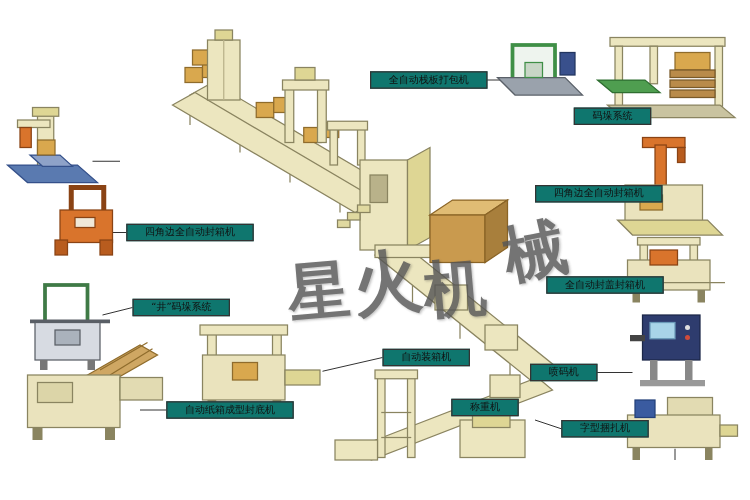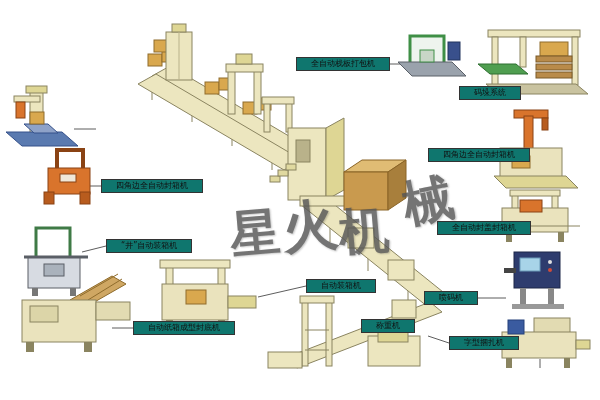--- a/index.html
+++ b/index.html
@@ -241,18 +241,18 @@
     <span class="wm3">械</span>
   </div>
 
   <div class="lbl" style="left:296px;top:57px">全自动栈板打包机</div>
   <div class="lbl" style="left:459px;top:86px">码垛系统</div>
   <div class="lbl" style="left:428px;top:148px">四角边全自动封箱机</div>
   <div class="lbl" style="left:437px;top:221px">全自动封盖封箱机</div>
   <div class="lbl" style="left:424px;top:291px">喷码机</div>
   <div class="lbl" style="left:449px;top:336px">字型捆扎机</div>
   <div class="lbl" style="left:101px;top:179px">四角边全自动封箱机</div>
-  <div class="lbl" style="left:106px;top:239px">“井”自动装箱机</div>
+  <div class="lbl" style="left:106px;top:239px">“井”码垛系统</div>
   <div class="lbl" style="left:133px;top:321px">自动纸箱成型封底机</div>
   <div class="lbl" style="left:306px;top:279px">自动装箱机</div>
   <div class="lbl" style="left:361px;top:319px">称重机</div>
 
 </div>
 
 </body></html>

